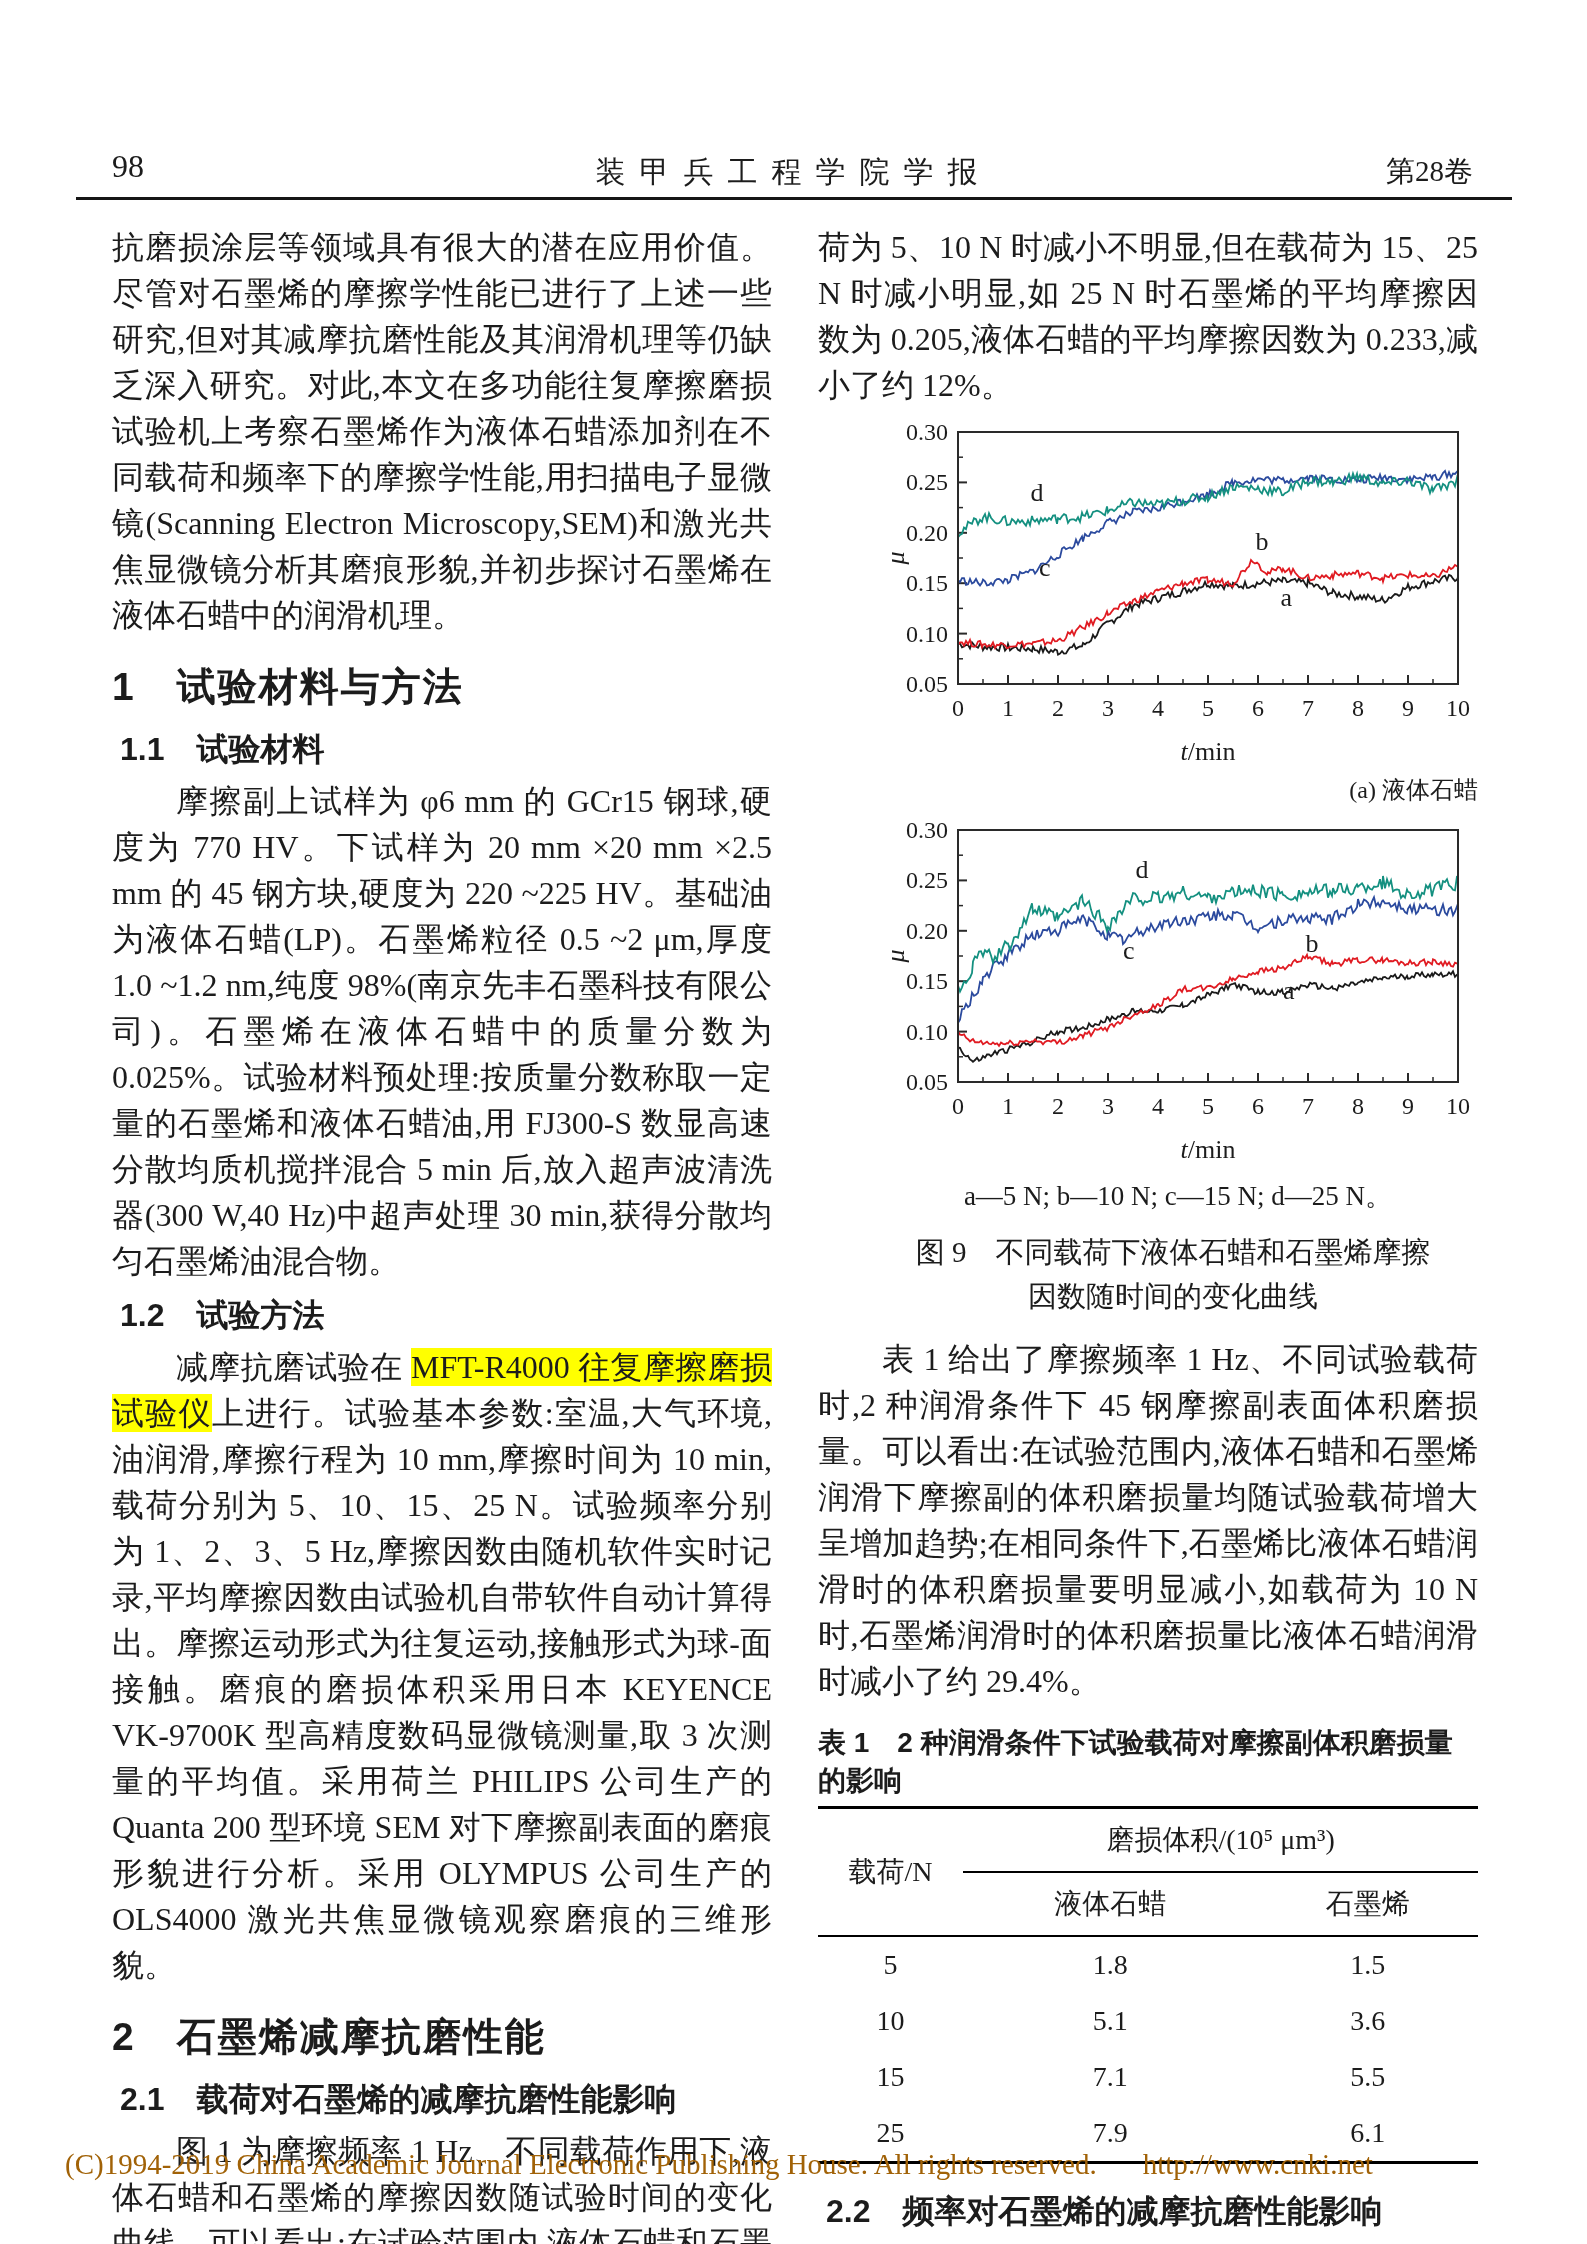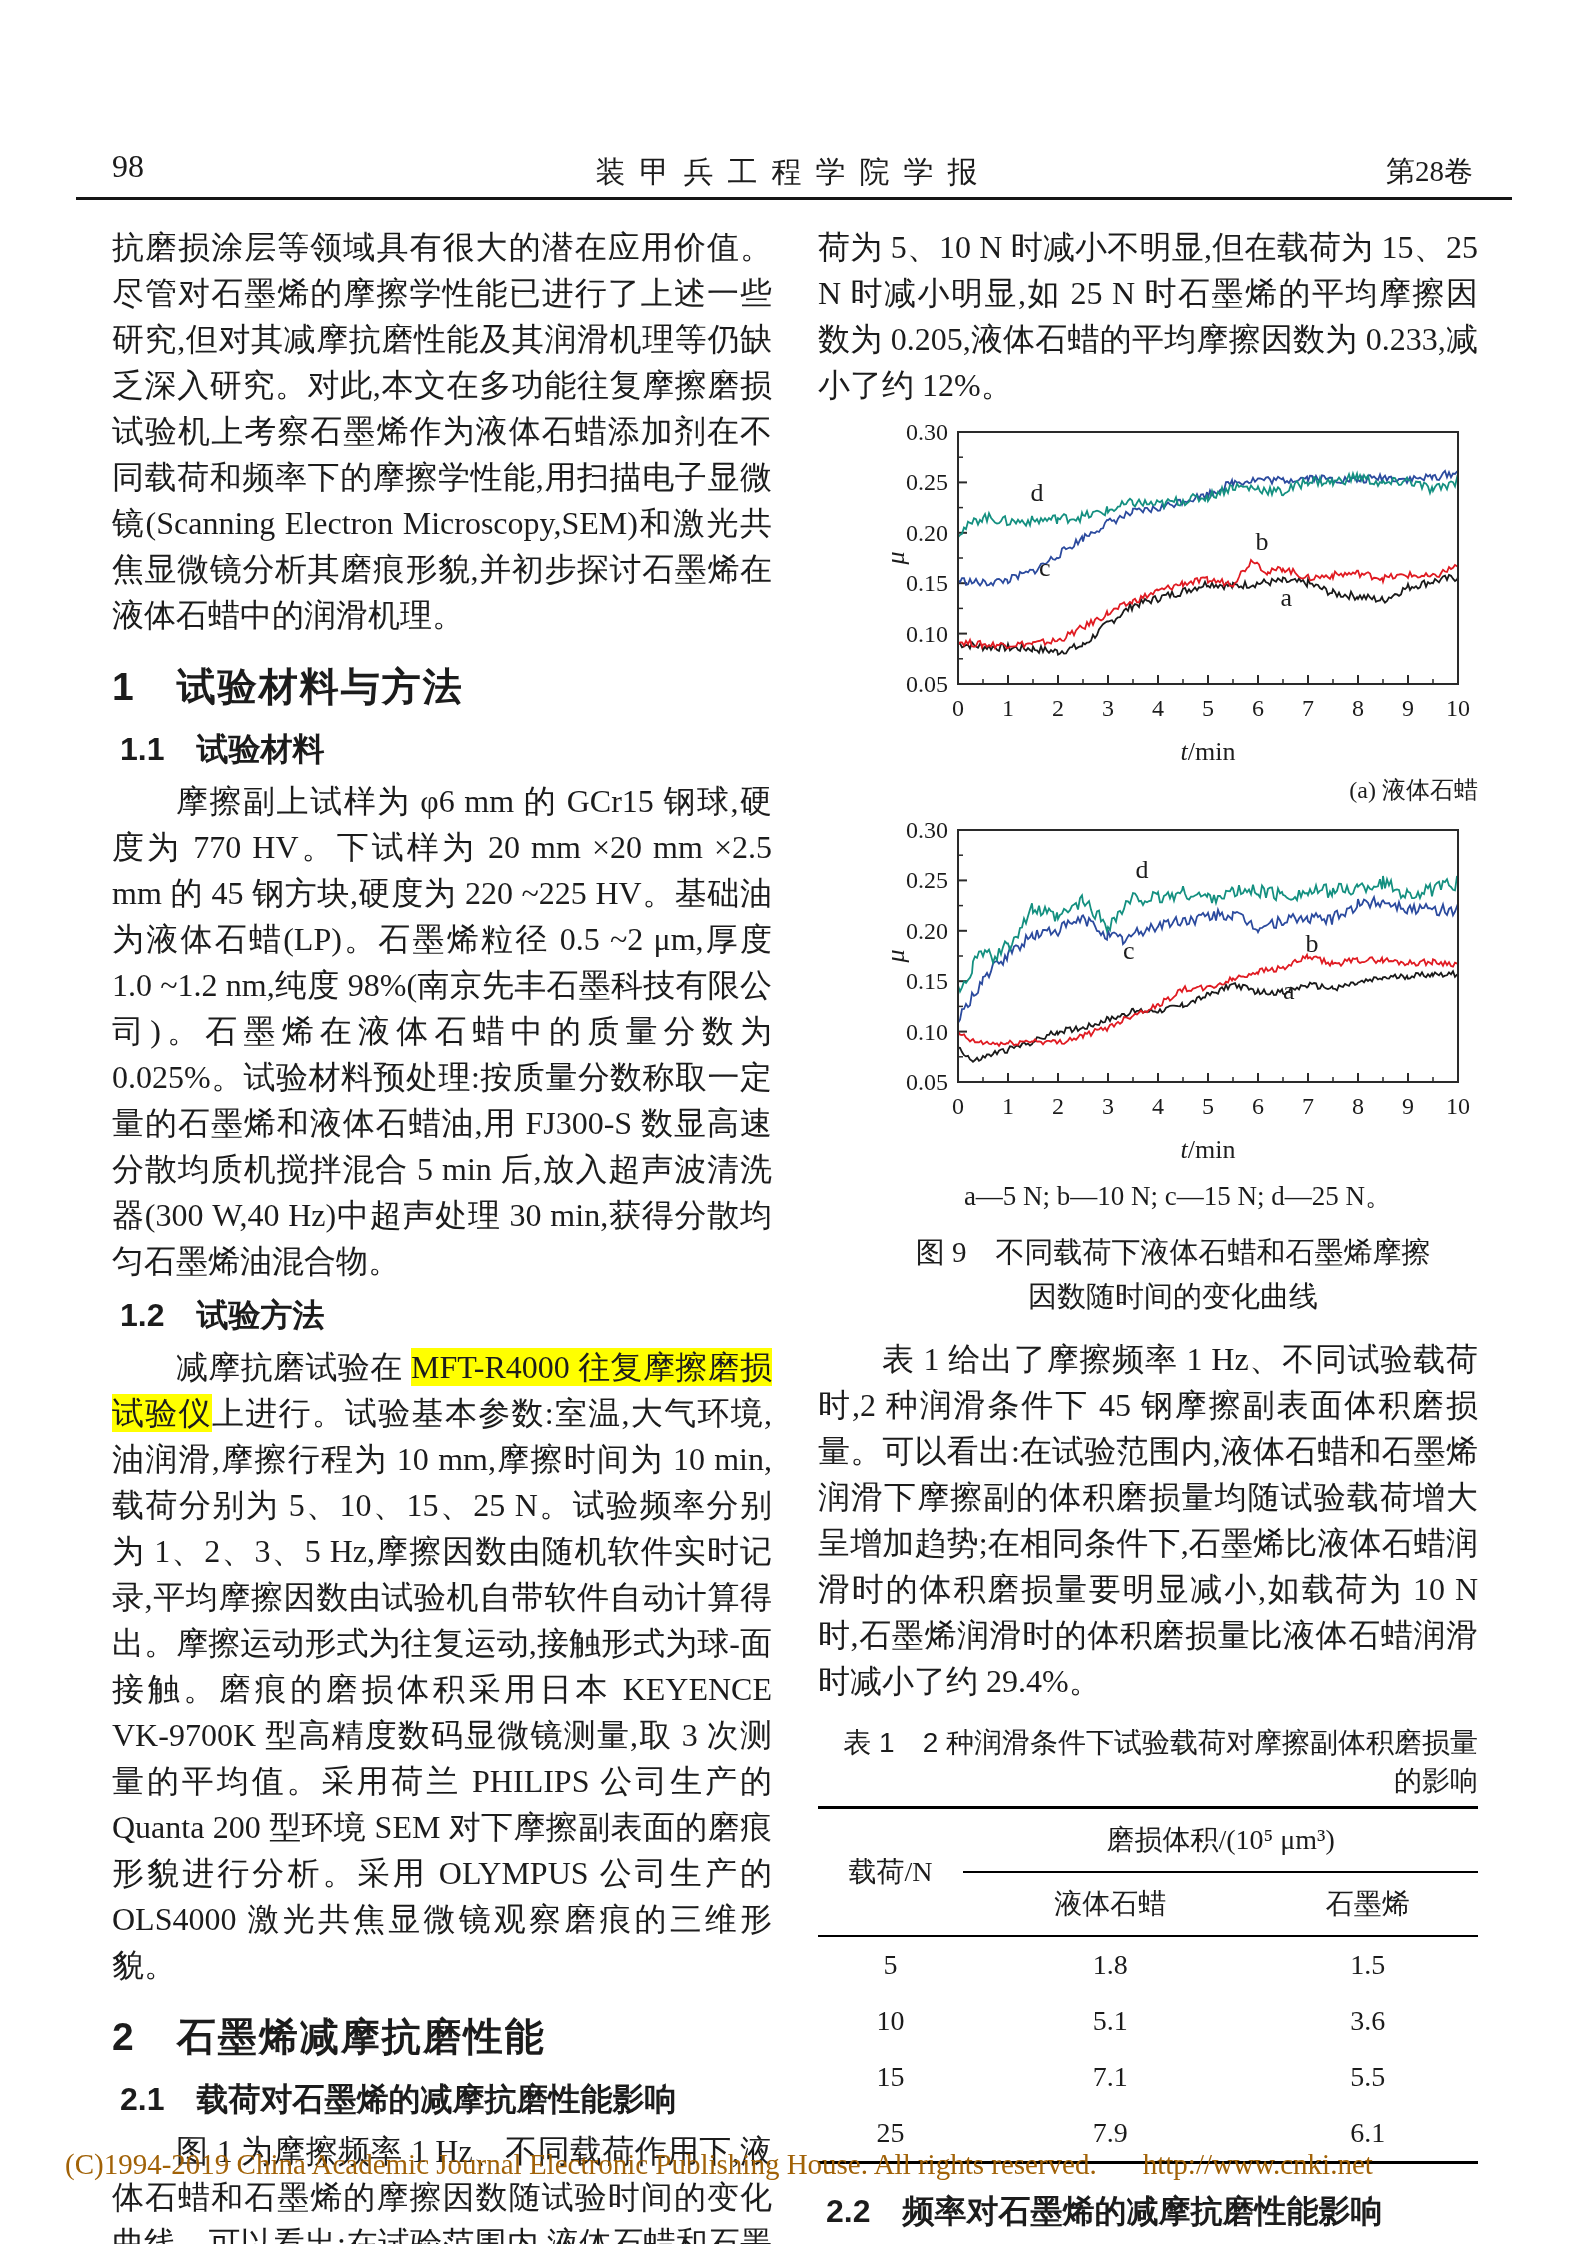--- a/index.html
+++ b/index.html
@@ -27,22 +27,22 @@
   .h-big { margin:22px 0 14px 0; font-family:"Liberation Sans", sans-serif; font-weight:bold; font-size:39px; letter-spacing:2px; }
   .h-sub { margin:10px 0 6px 8px; font-family:"Liberation Sans", sans-serif; font-weight:bold; font-size:32px; }
 
   
   .chart-block { margin:14px 0 0 60px; width:600px; }
   .chart-caption { width:600px; margin:2px 0 0 60px; text-align:right; font-size:24px; }
   .chart-legend  { width:600px; margin:8px 0 8px 60px; text-align:center; font-size:27px; }
   .fig-caption { margin-top:16px; padding-left:50px; text-align:center; font-size:29px; line-height:44px; }
 
   
-  .tbl-title { margin:20px 0 6px 0; text-align:right; font-family:"Liberation Sans", sans-serif;
-               font-weight:normal; font-size:28px; }
+  .tbl-title { margin:20px 0 6px 0; text-align:left; font-family:"Liberation Sans", sans-serif;
+               font-weight:bold; font-size:28px; }
   table.data { width:100%; border-collapse:collapse; font-size:28px;
                border-top:3px solid #000; border-bottom:3px solid #000; }
   table.data td, table.data th { font-weight:normal; text-align:center; padding:12px 0;font-family:Liberation Serif, serif; }
   .cell-load   { width:22%; }
   .cell-group  { border-bottom:2px solid #000; }
   .hdr-row2 td { border-bottom:2px solid #000; }
   td.rowspan-load { border-bottom:2px solid #000; }
 
   
   .footer { position:absolute; left:36px; top:2148px; width:1516px;

